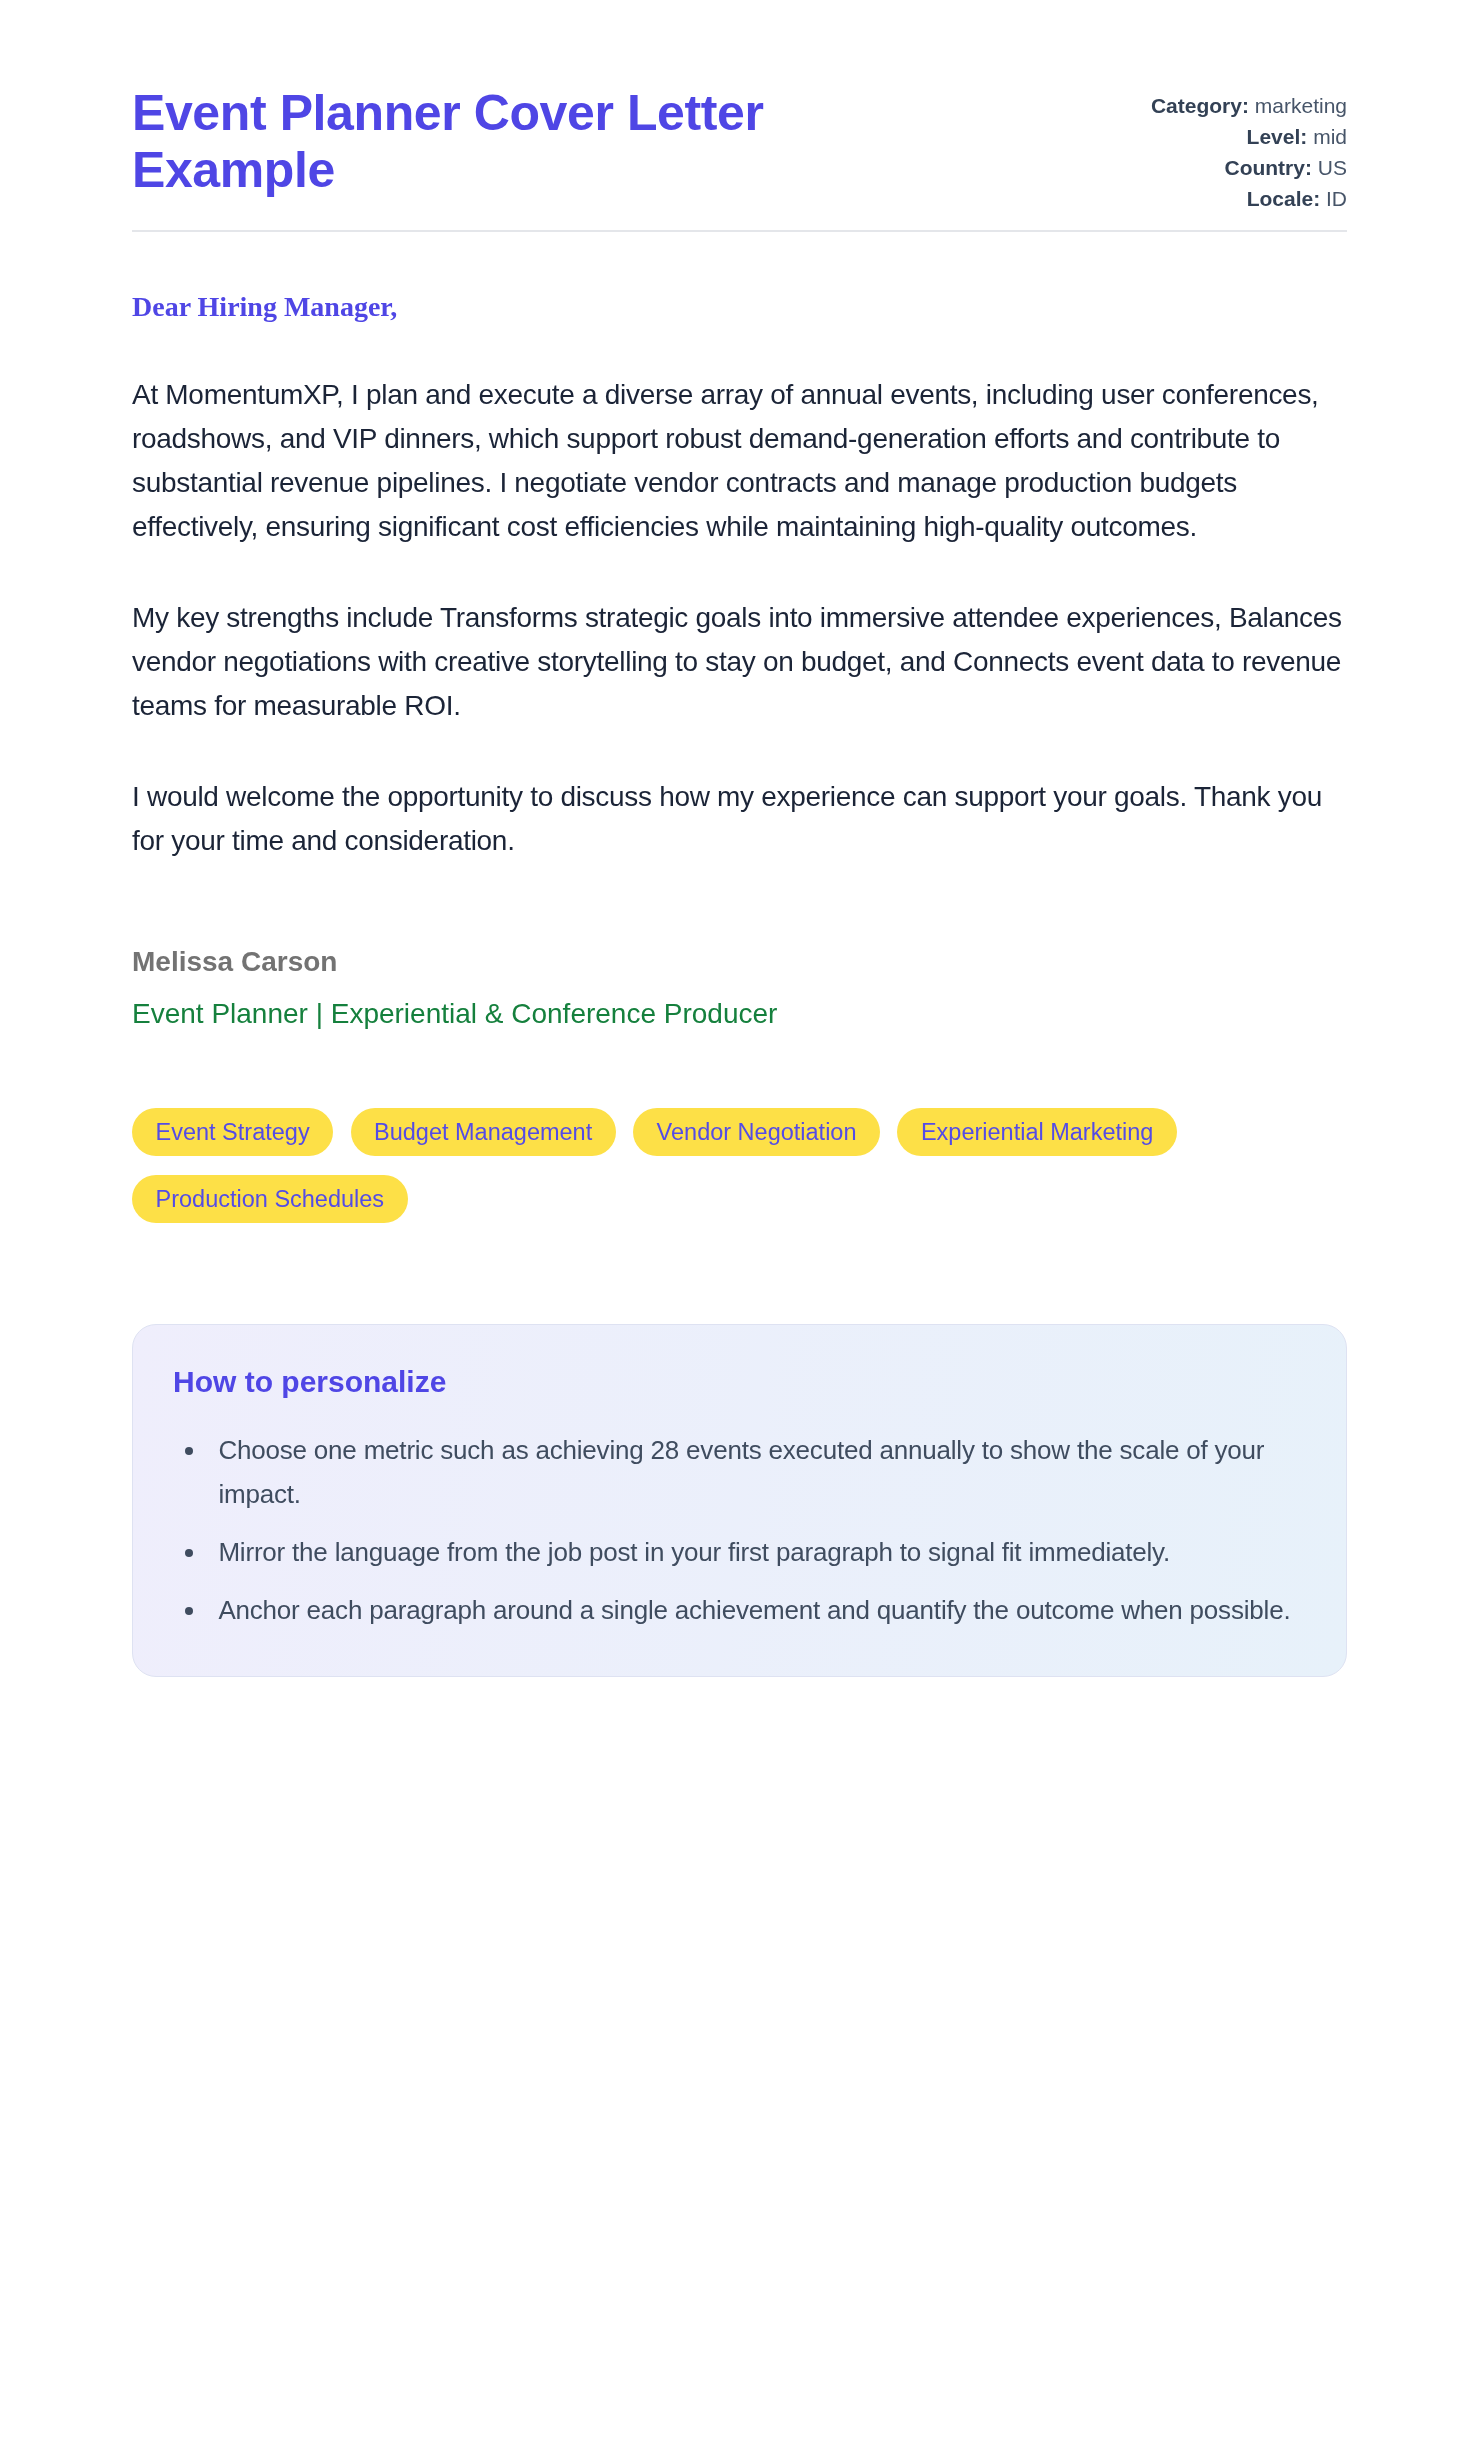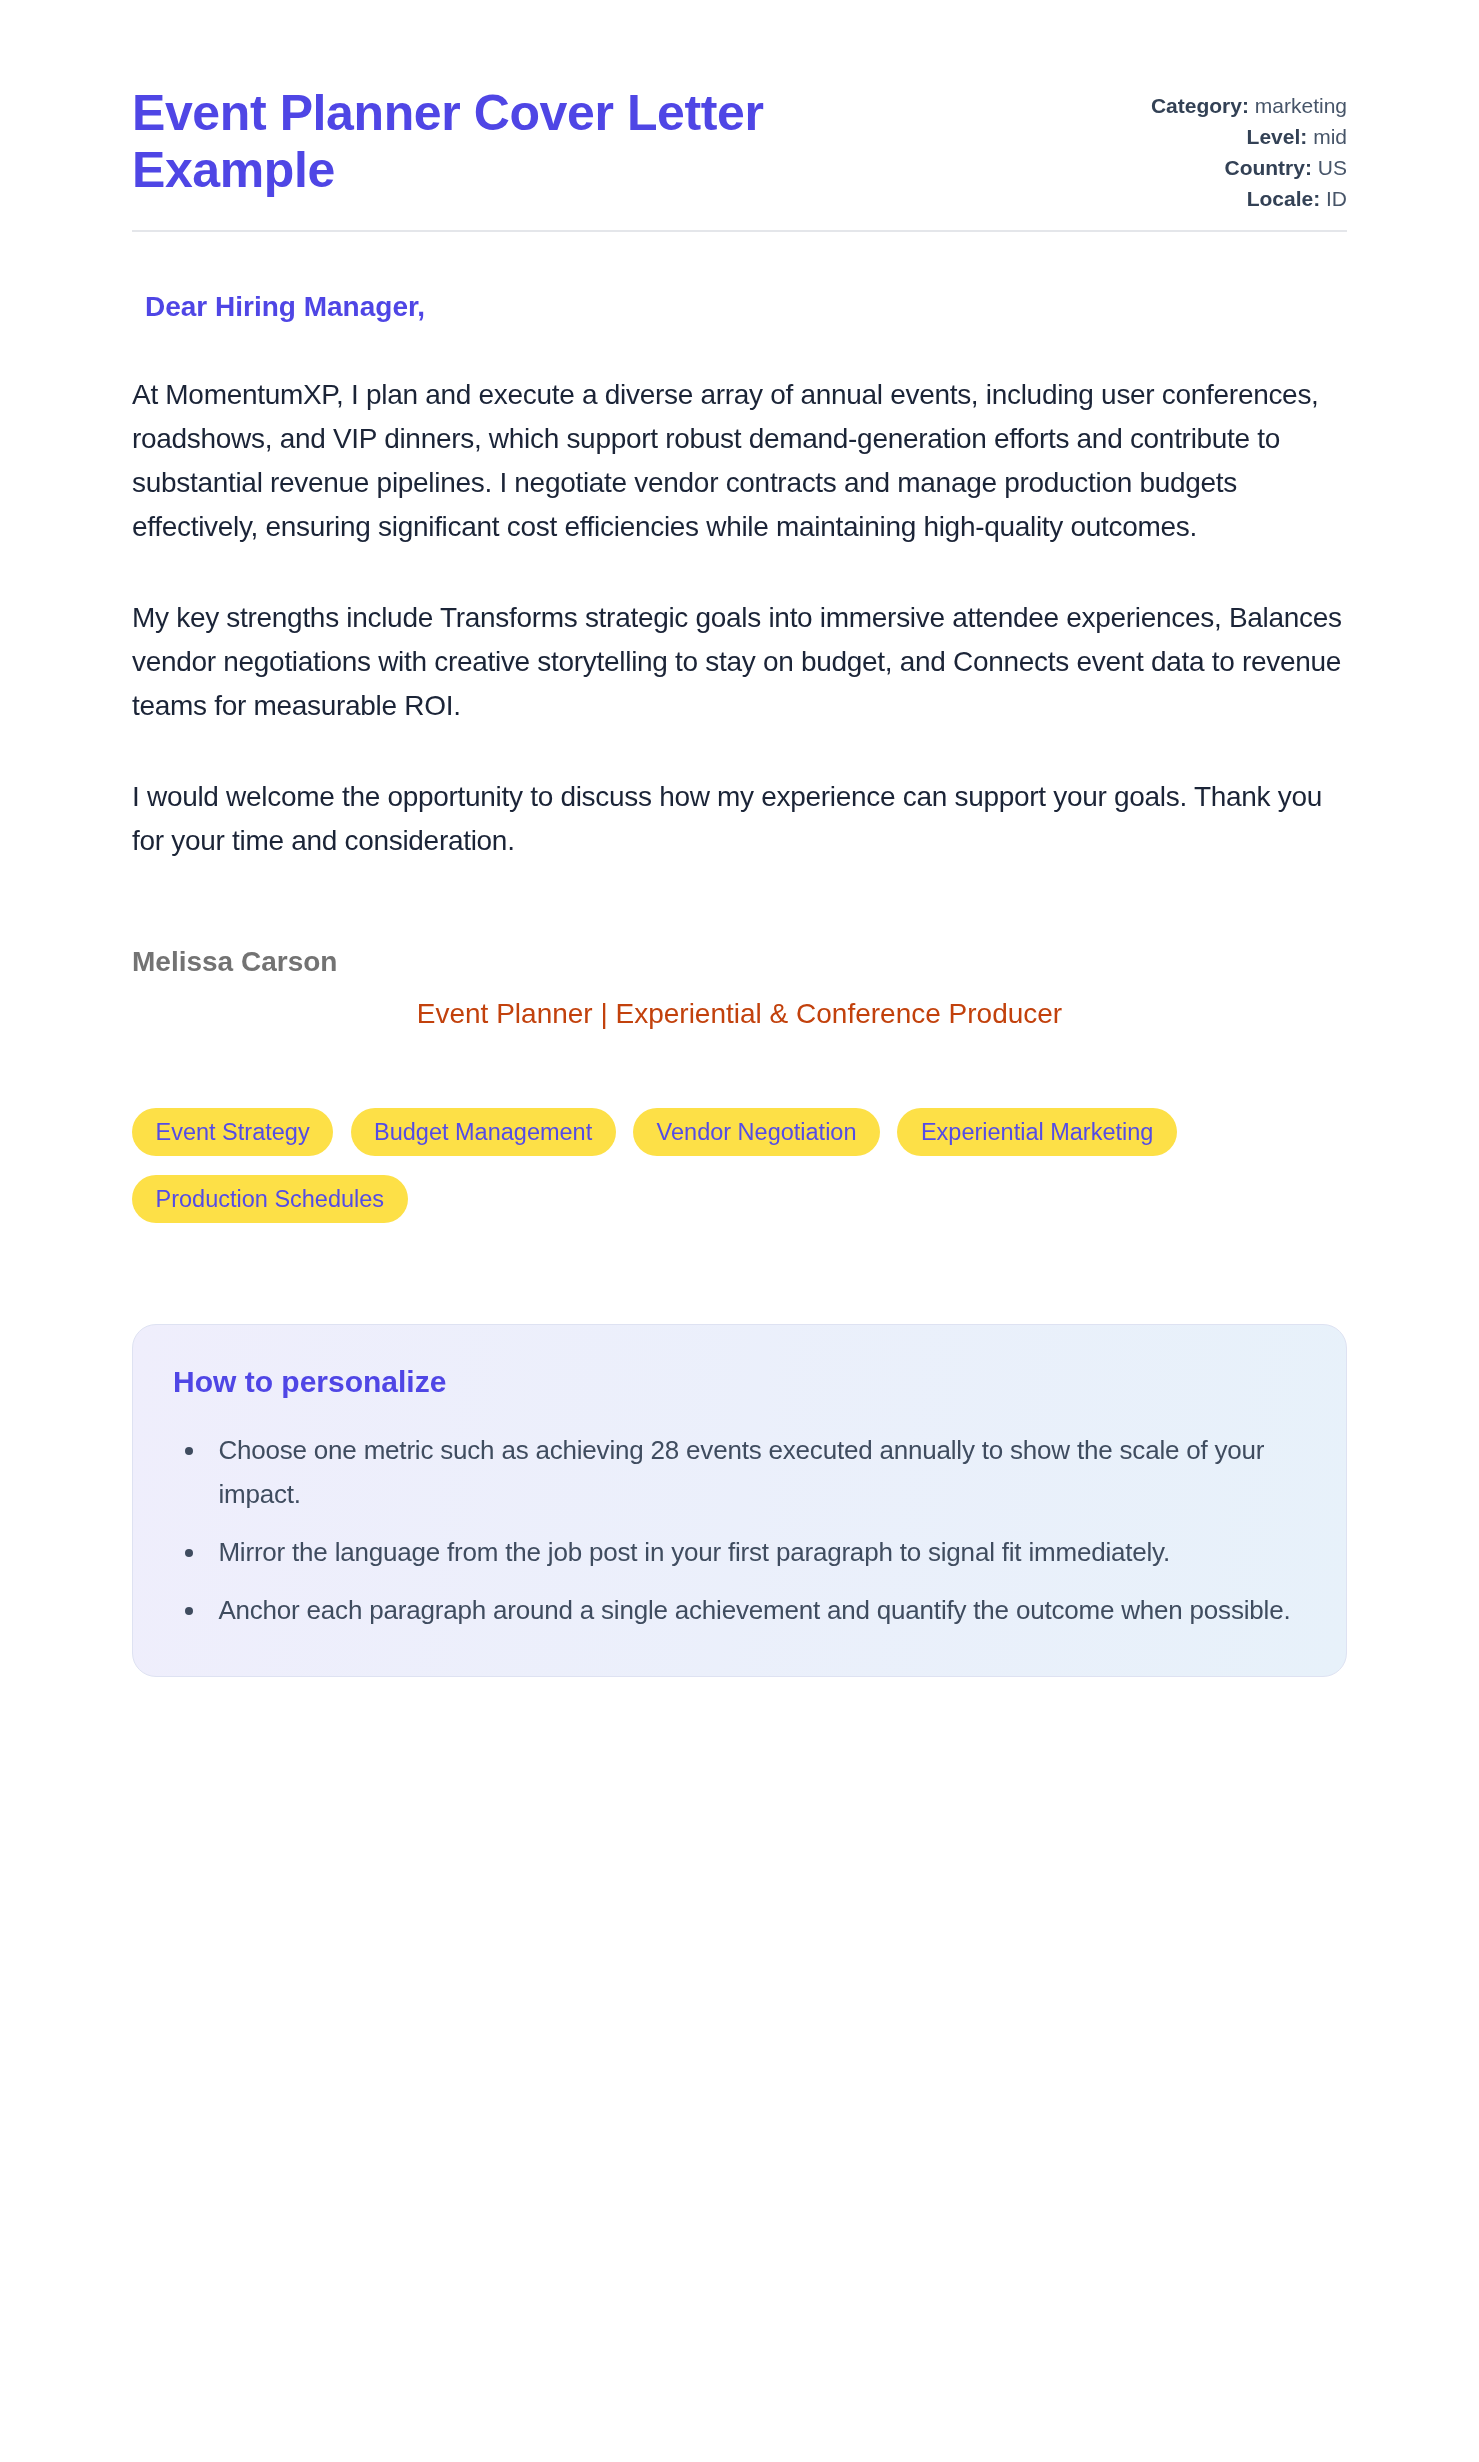--- a/index.html
+++ b/index.html
@@ -55,46 +55,46 @@
   
   .divider {
     border: none;
     height: 2.6px;
     background: #E4E6EA;
     margin: 15.7px 0 0;
   }
 
   
   .greeting {
-    margin: 56px 13px 0;
+    margin: 56px 0 0;
     font-size: 28px;
     line-height: 38px;
     font-weight: 700;
     color: #4F46E5;
+    font-family: Liberation Serif, serif;
   }
   .letter p.body {
     margin: 47px 0 0;
     font-size: 28px;
     line-height: 44px;
     letter-spacing: -0.3px;
     color: #1B2437;
   }
   .sig-name {
     margin: 80px 0 0;
     font-size: 28px;
     line-height: 38px;
     font-weight: 700;
     color: #737373;
   }
   .sig-role {
     margin: 14px 0 18px;
     font-size: 28px;
     line-height: 38px;
-    color: #c2410c;
-    text-align: center;
+    color: #15803d;
   }
 
   
   .skills {
     margin-top: 75px;
     display: flex;
     flex-wrap: wrap;
     gap: 19px 17.4px;
   }
   .pill {

